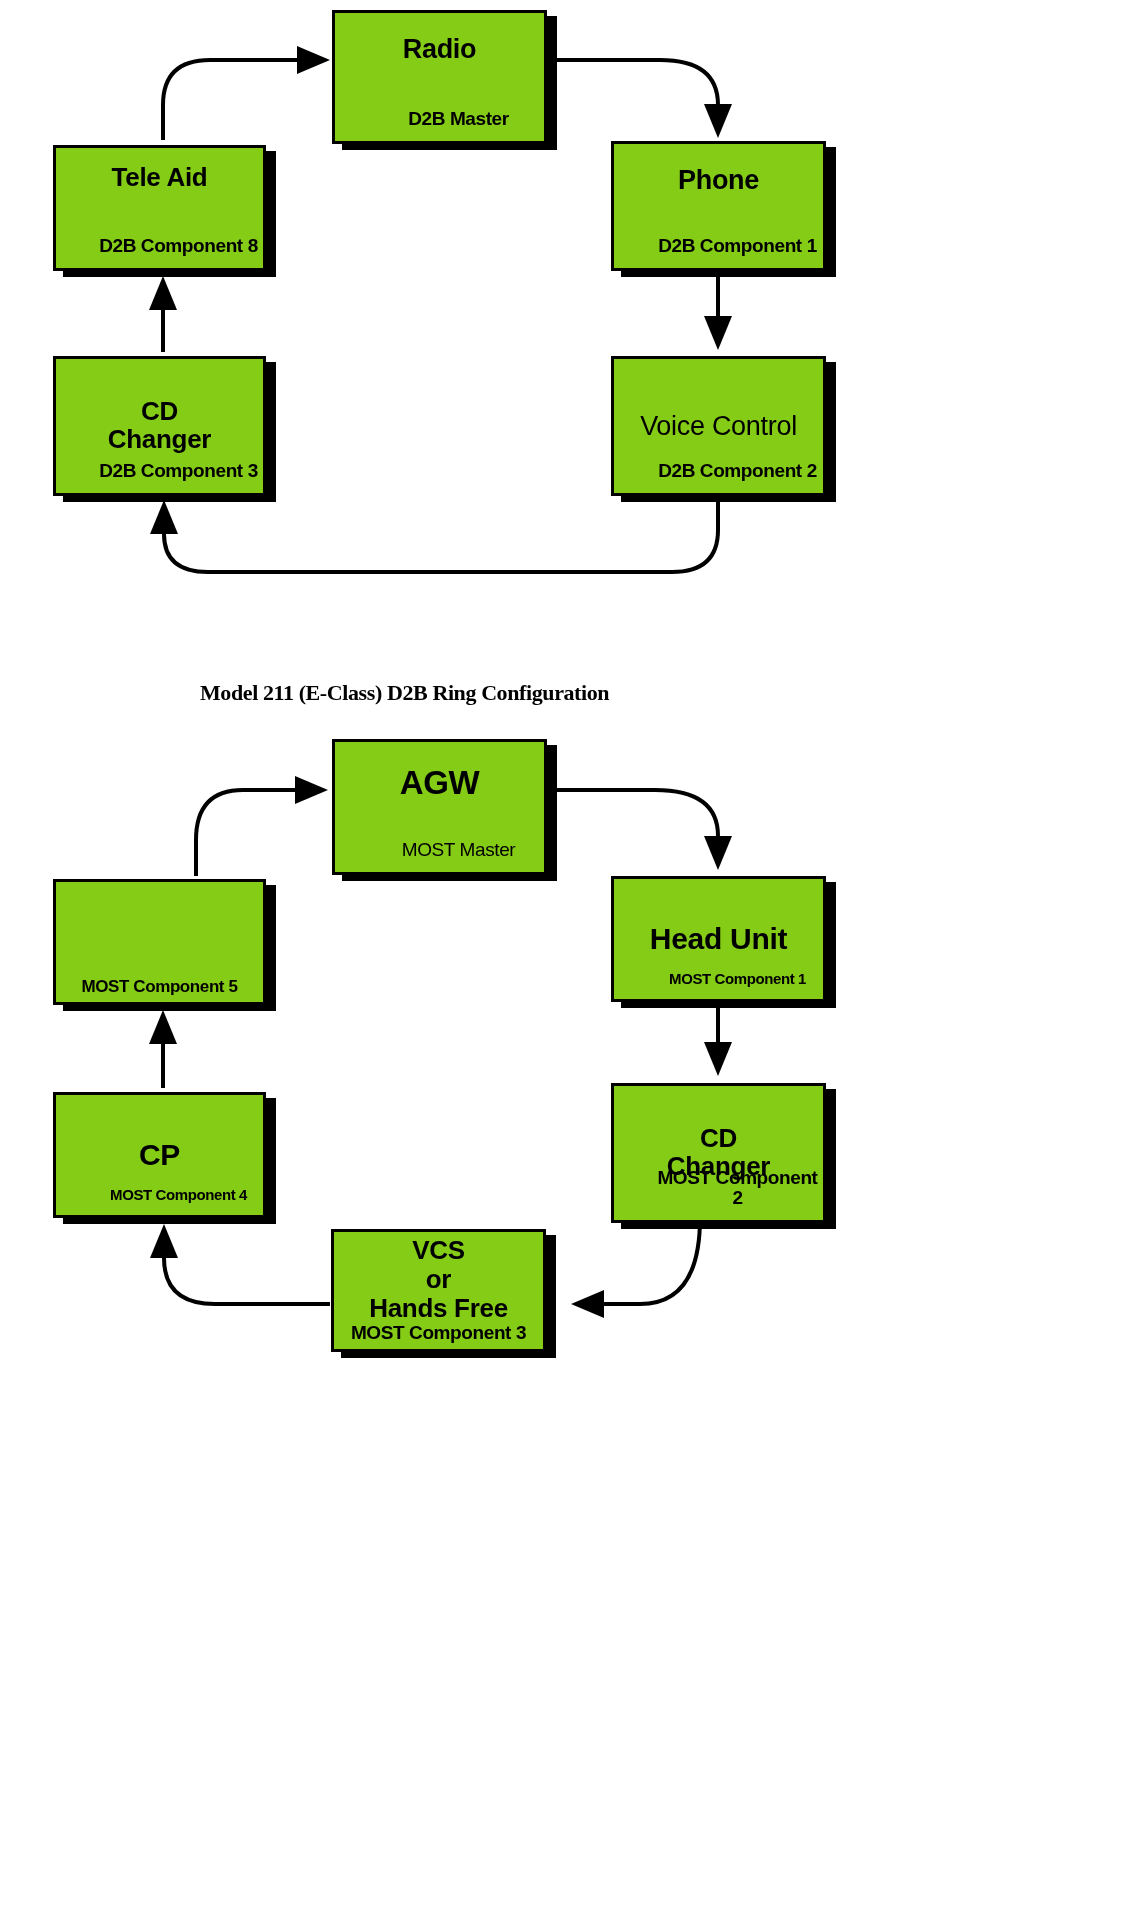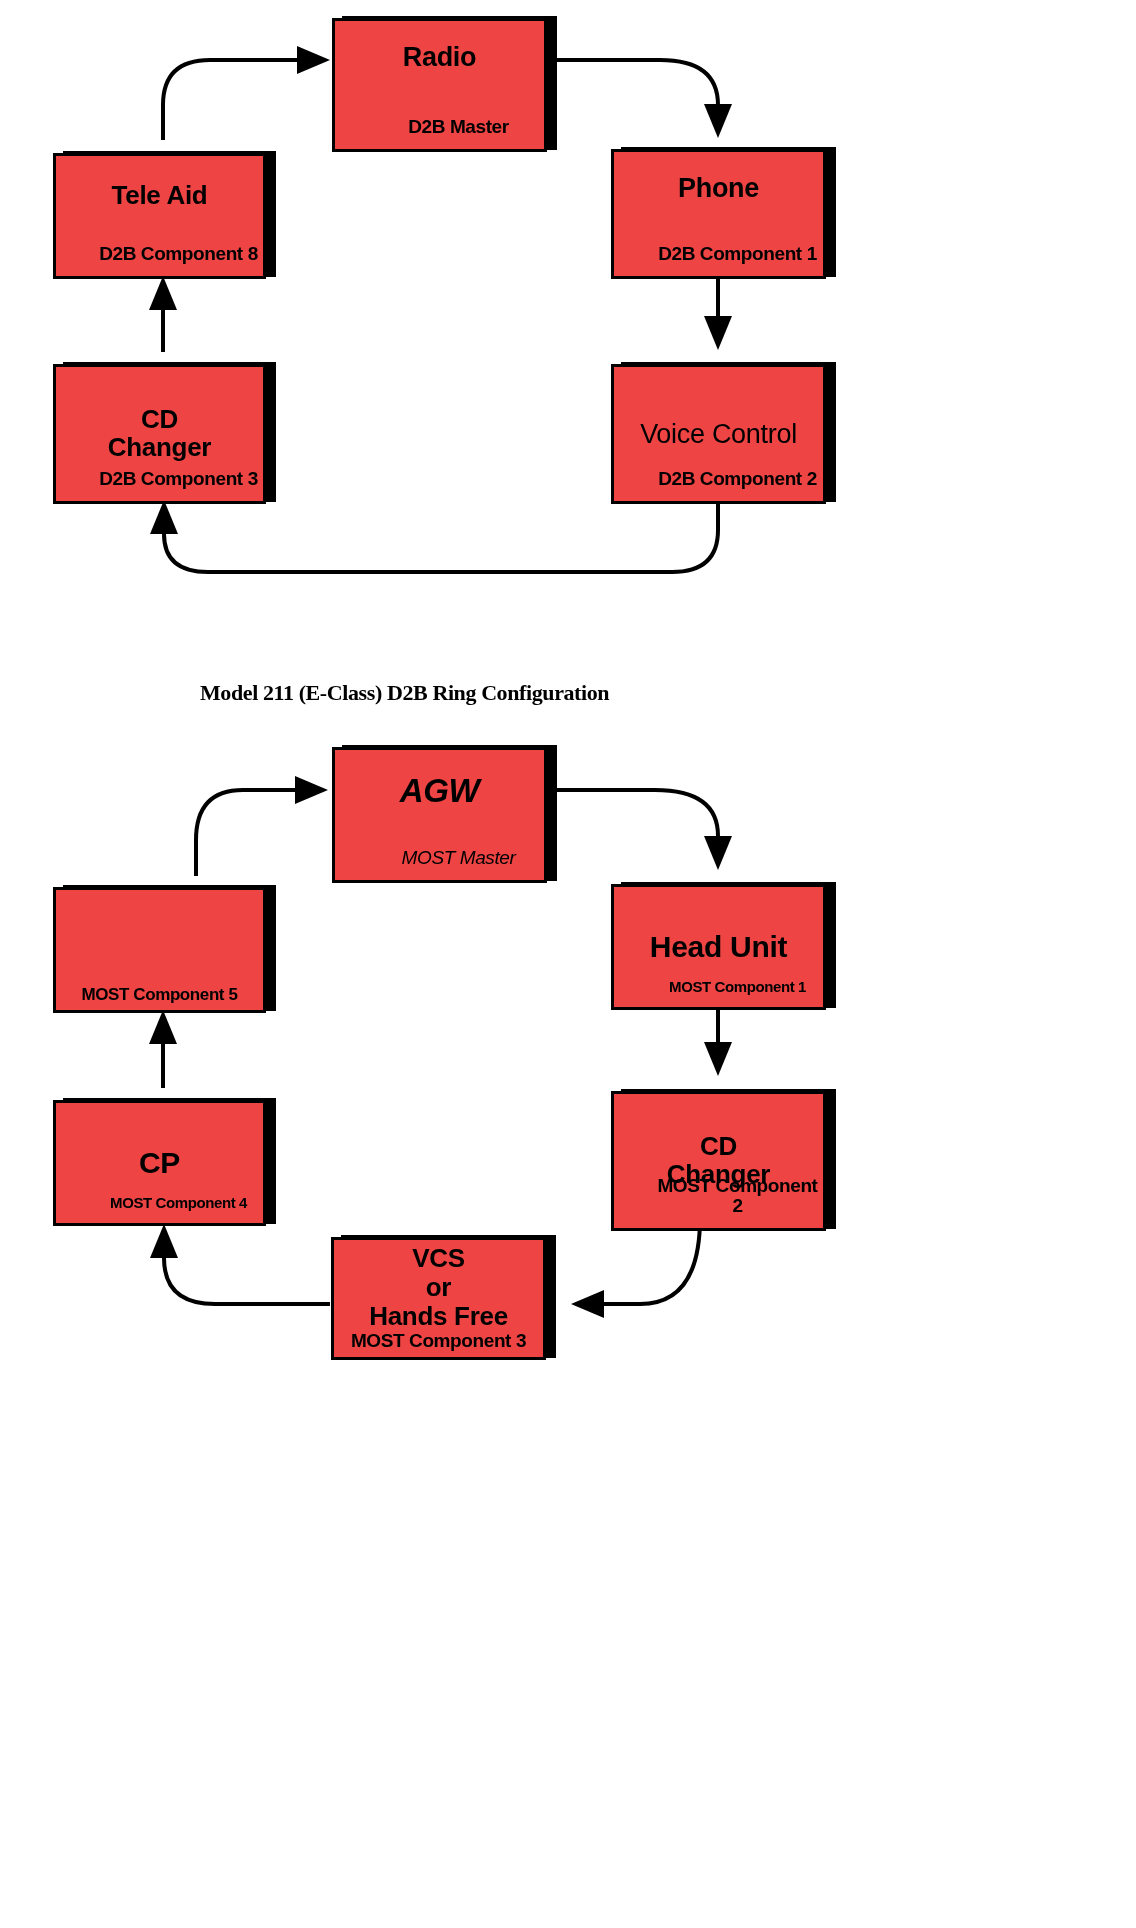--- a/index.html
+++ b/index.html
@@ -9,22 +9,22 @@
   }
   #stage{position:absolute;left:0;top:0;width:1136px;height:1928px;}
 
   
   .node{position:absolute;box-sizing:border-box;}
   .node .shadow{
     position:absolute;left:10px;top:10px;width:100%;height:100%;
     background:#000;
   }
   .node .face{
-    position:absolute;left:0;top:12px;width:100%;height:100%;
-    background:#ef4444;border:3px solid #000;box-sizing:border-box;
+    position:absolute;left:0;top:4px;width:100%;height:100%;
+    background:#84cc16;border:3px solid #000;box-sizing:border-box;
     display:flex;flex-direction:column;align-items:center;
   }
   .node .title{
     font-weight:bold;text-align:center;line-height:1.06;
     letter-spacing:-0.3px;
   }
   .node .sub{
     font-weight:bold;text-align:center;line-height:1.05;
     letter-spacing:-0.4px;
   }
@@ -140,28 +140,28 @@
         <span>CD</span><br>
         <span>Changer</span>
       </div>
       <div class="sub" style="font-size:19px;">D2B Component 3</div>
     </div>
   </div>
 
   <div class="node tt-top sub-bot" style="left:53px;top:141px;width:213px;height:126px;">
     <div class="shadow"></div>
     <div class="face">
-      <div class="title" style="font-size:26px;margin-top:26px;">Tele Aid</div>
+      <div class="title" style="font-size:26px;margin-top:16px;">Tele Aid</div>
       <div class="sub" style="font-size:19px;">D2B Component 8</div>
     </div>
   </div>
 
   <div class="caption" style="left:200px;top:680px;font-size:22px;font-family:Liberation Serif, serif;">Model 211 (E-Class) D2B Ring Configuration</div>
 
-  <div class="node tt-top sub-bot" style="left:332px;top:735px;width:215px;height:136px;font-style:italic;">
+  <div class="node tt-top sub-bot" style="left:332px;top:735px;width:215px;height:136px;">
     <div class="shadow"></div>
     <div class="face">
       <div class="title" style="font-size:33px;margin-top:24px;">AGW</div>
       <div class="sub" style="font-size:19px;font-weight:normal;">MOST Master</div>
     </div>
   </div>
 
   <div class="node tt-mid sub-bot" style="left:611px;top:872px;width:215px;height:126px;padding-left:28px;">
     <div class="shadow"></div>
     <div class="face">

